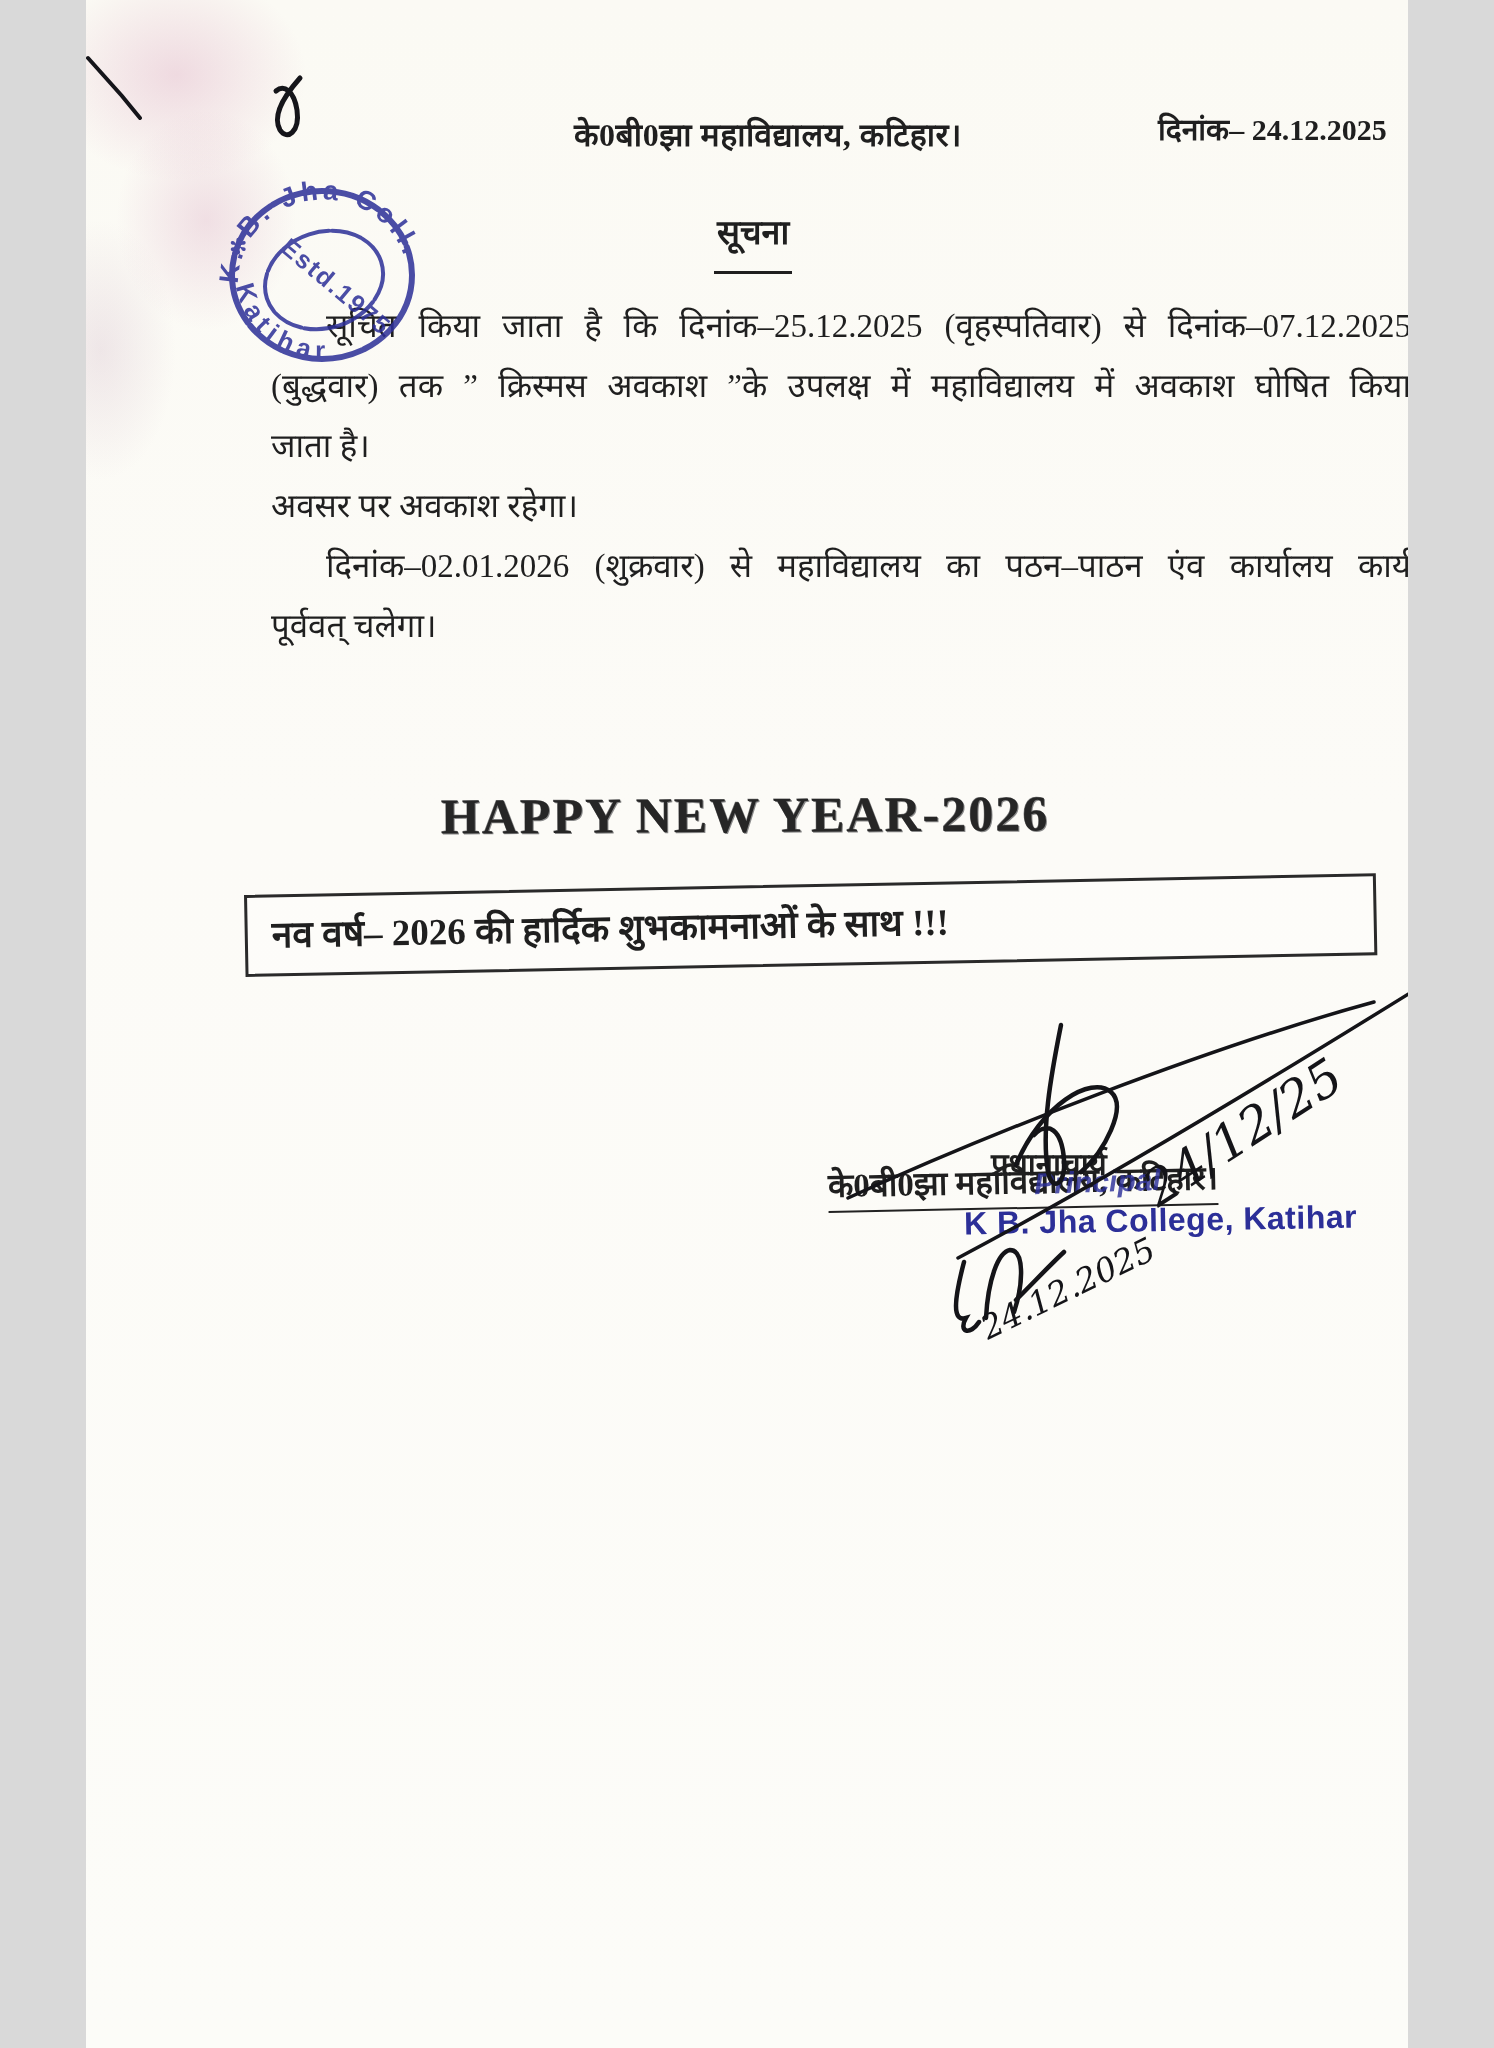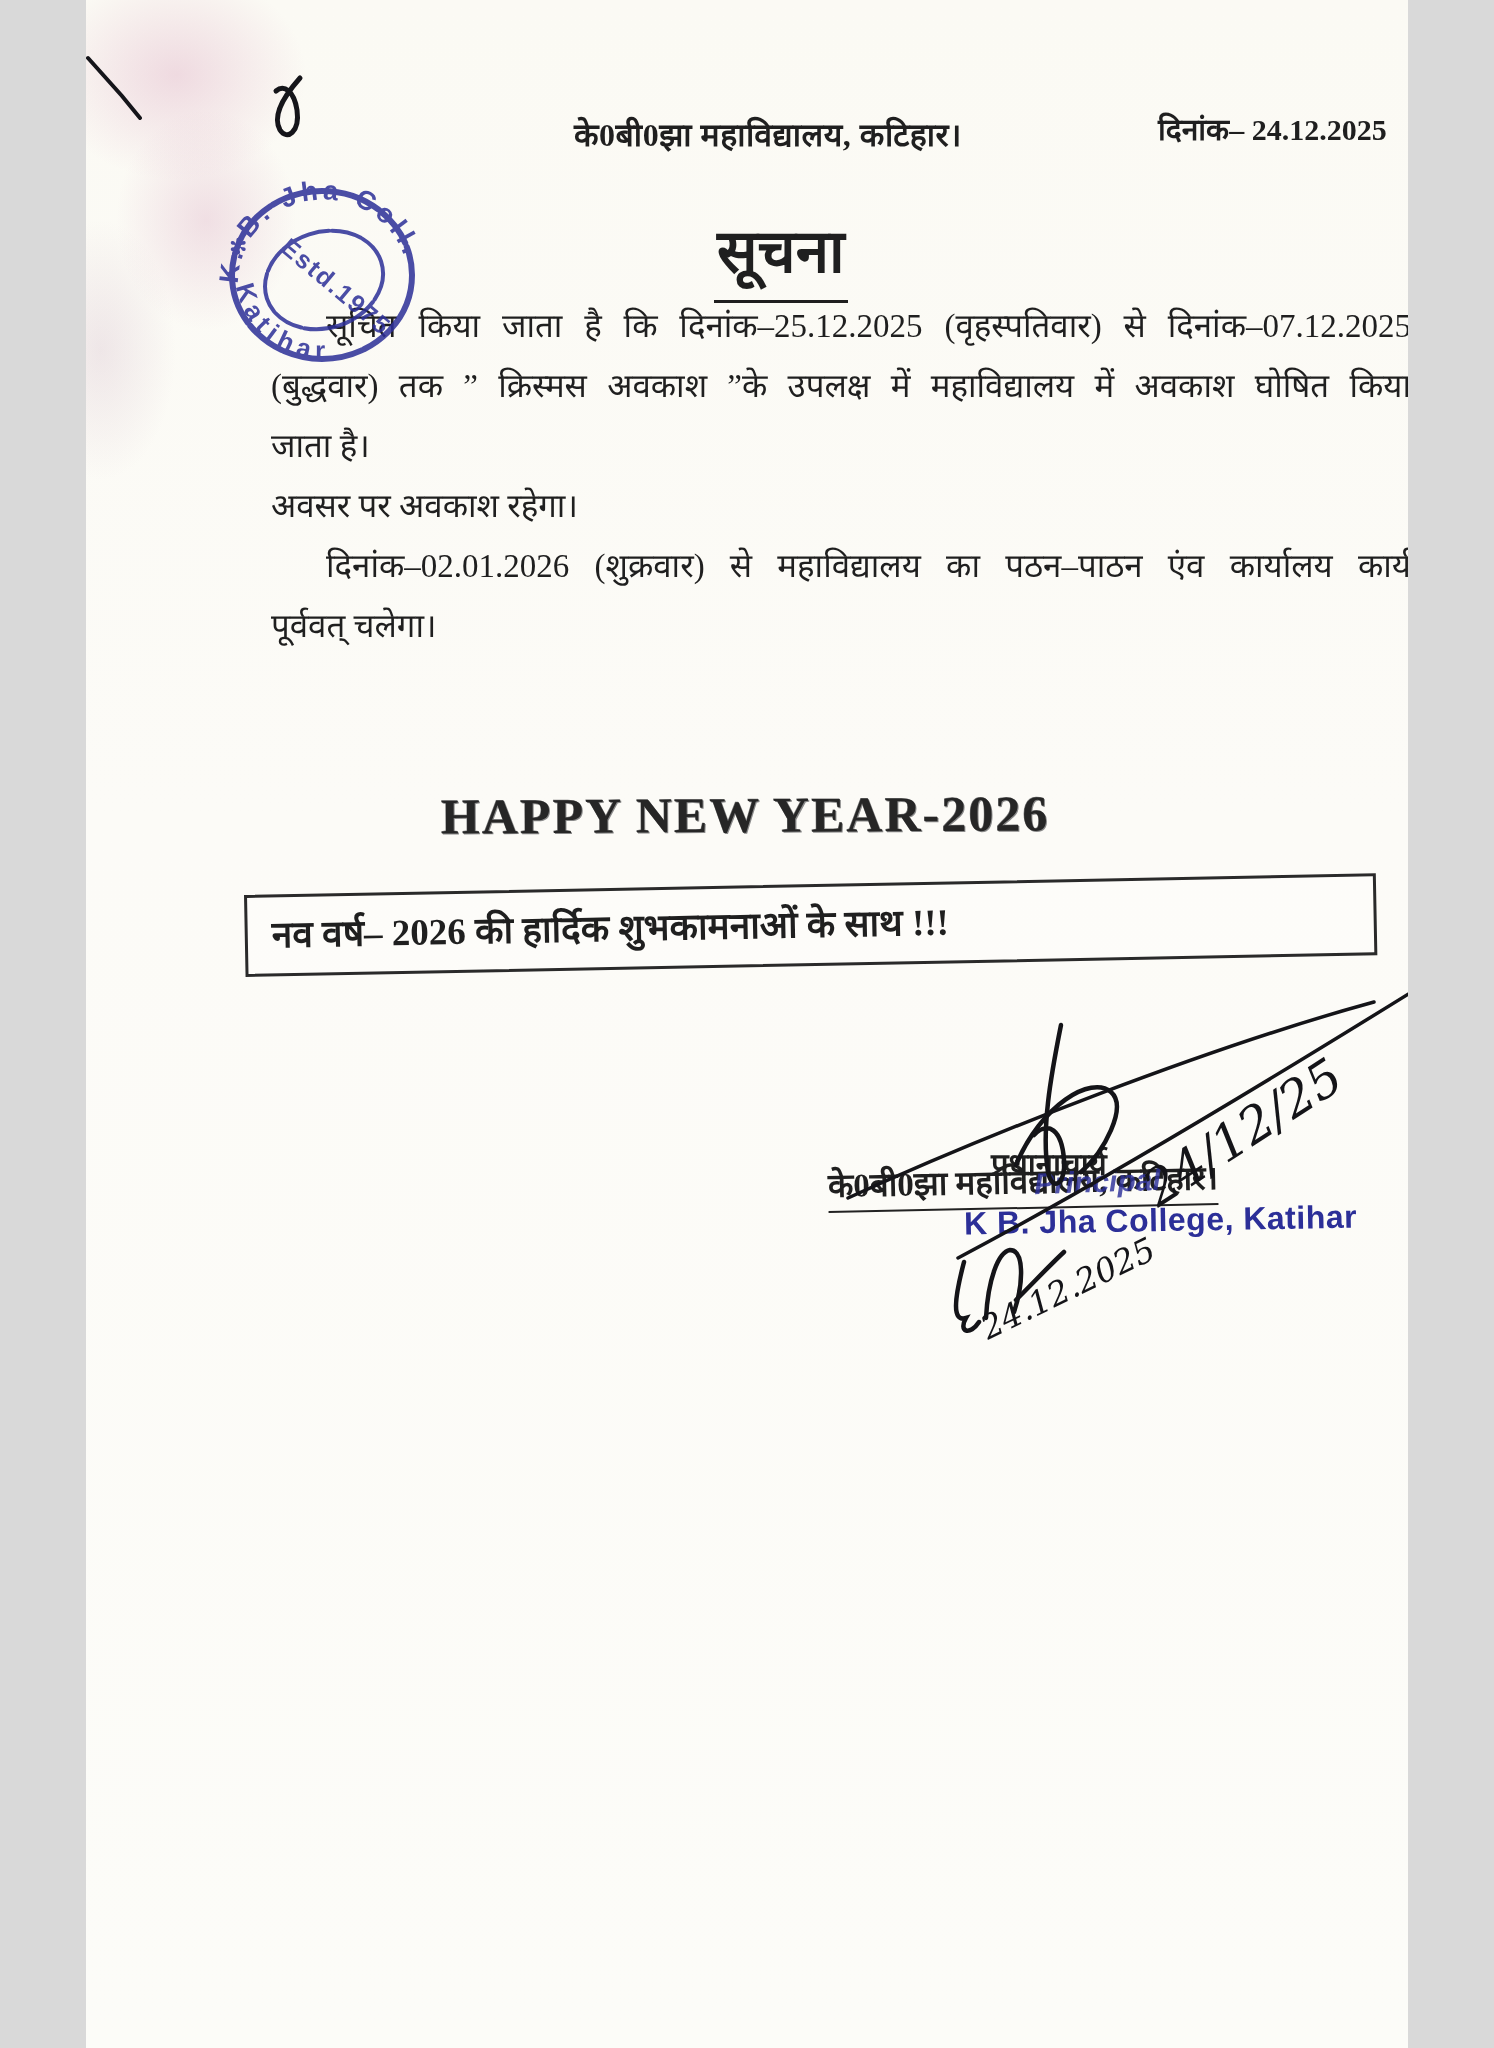--- a/index.html
+++ b/index.html
@@ -7,22 +7,22 @@
     position:relative;width:1322px;height:2048px;margin:0 auto;
     background:linear-gradient(180deg,#fbfaf4 0%,#fcfbf7 40%,#fcfcf8 100%);
     overflow:hidden;color:#1f1f1f;
     font-family:"Liberation Serif","DejaVu Serif",serif;
   }
   .abs{position:absolute;}
   
   .hdr-college{left:488px;top:112px;font-size:32px;font-weight:700;letter-spacing:.5px;}
   .hdr-date{left:1028px;top:108px;font-size:30px;font-weight:700;margin-left:44px;}
   
-  .title{left:628px;top:208px;font-size:60px;font-weight:700;
-         border-bottom:3px solid #1f1f1f;padding:0 3px 10px 3px;font-family:Liberation Mono, monospace;}
+  .title{left:628px;top:208px;font-size:34px;font-weight:700;
+         border-bottom:3px solid #1f1f1f;padding:0 3px 17px 3px;font-family:Liberation Mono, monospace;}
   
   .body-text{left:185px;top:296px;width:1140px;font-size:33px;line-height:60px;font-weight:500;}
   .bline{white-space:normal;}
   .jfull{text-align:justify;text-align-last:justify;}
   .indent{text-indent:55px;}
   
   .headline{left:355px;top:786px;font-size:50px;font-weight:700;letter-spacing:2px;
             color:#262626;text-shadow:1px 1px 0 #8a8a8a, -0.5px -0.5px 0 #777;
             transform:rotate(-.3deg);}
   .greet-box{left:158px;top:895px;width:1126px;height:76px;border:3px solid #2a2a2a;

